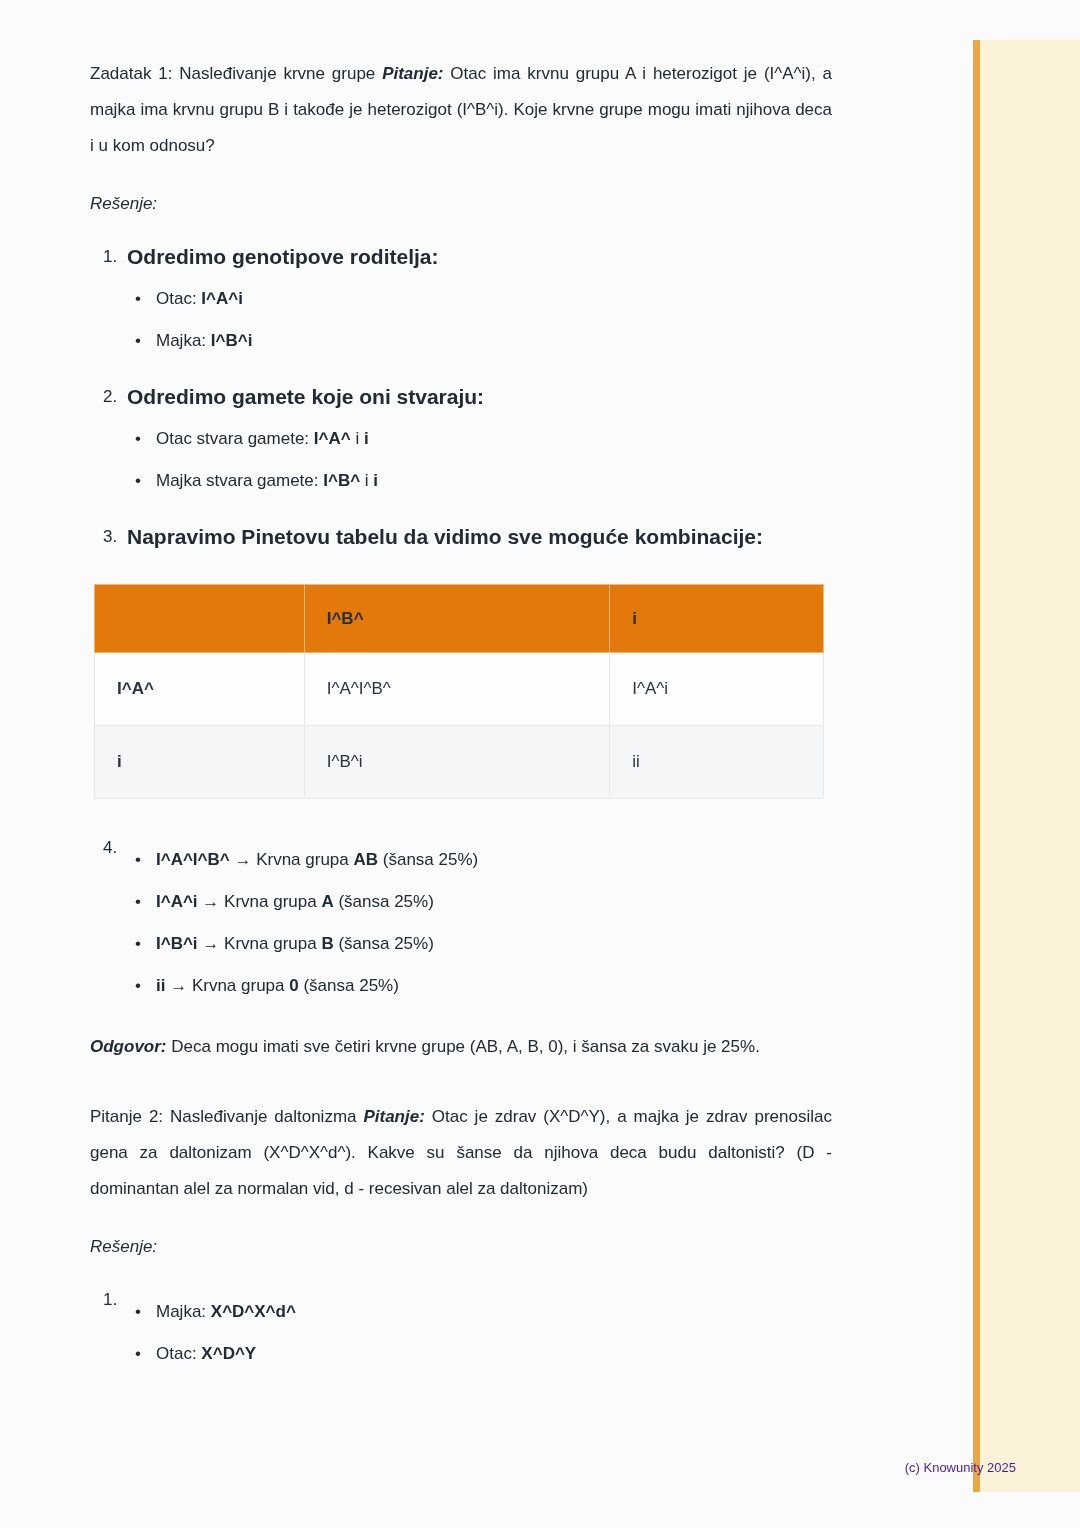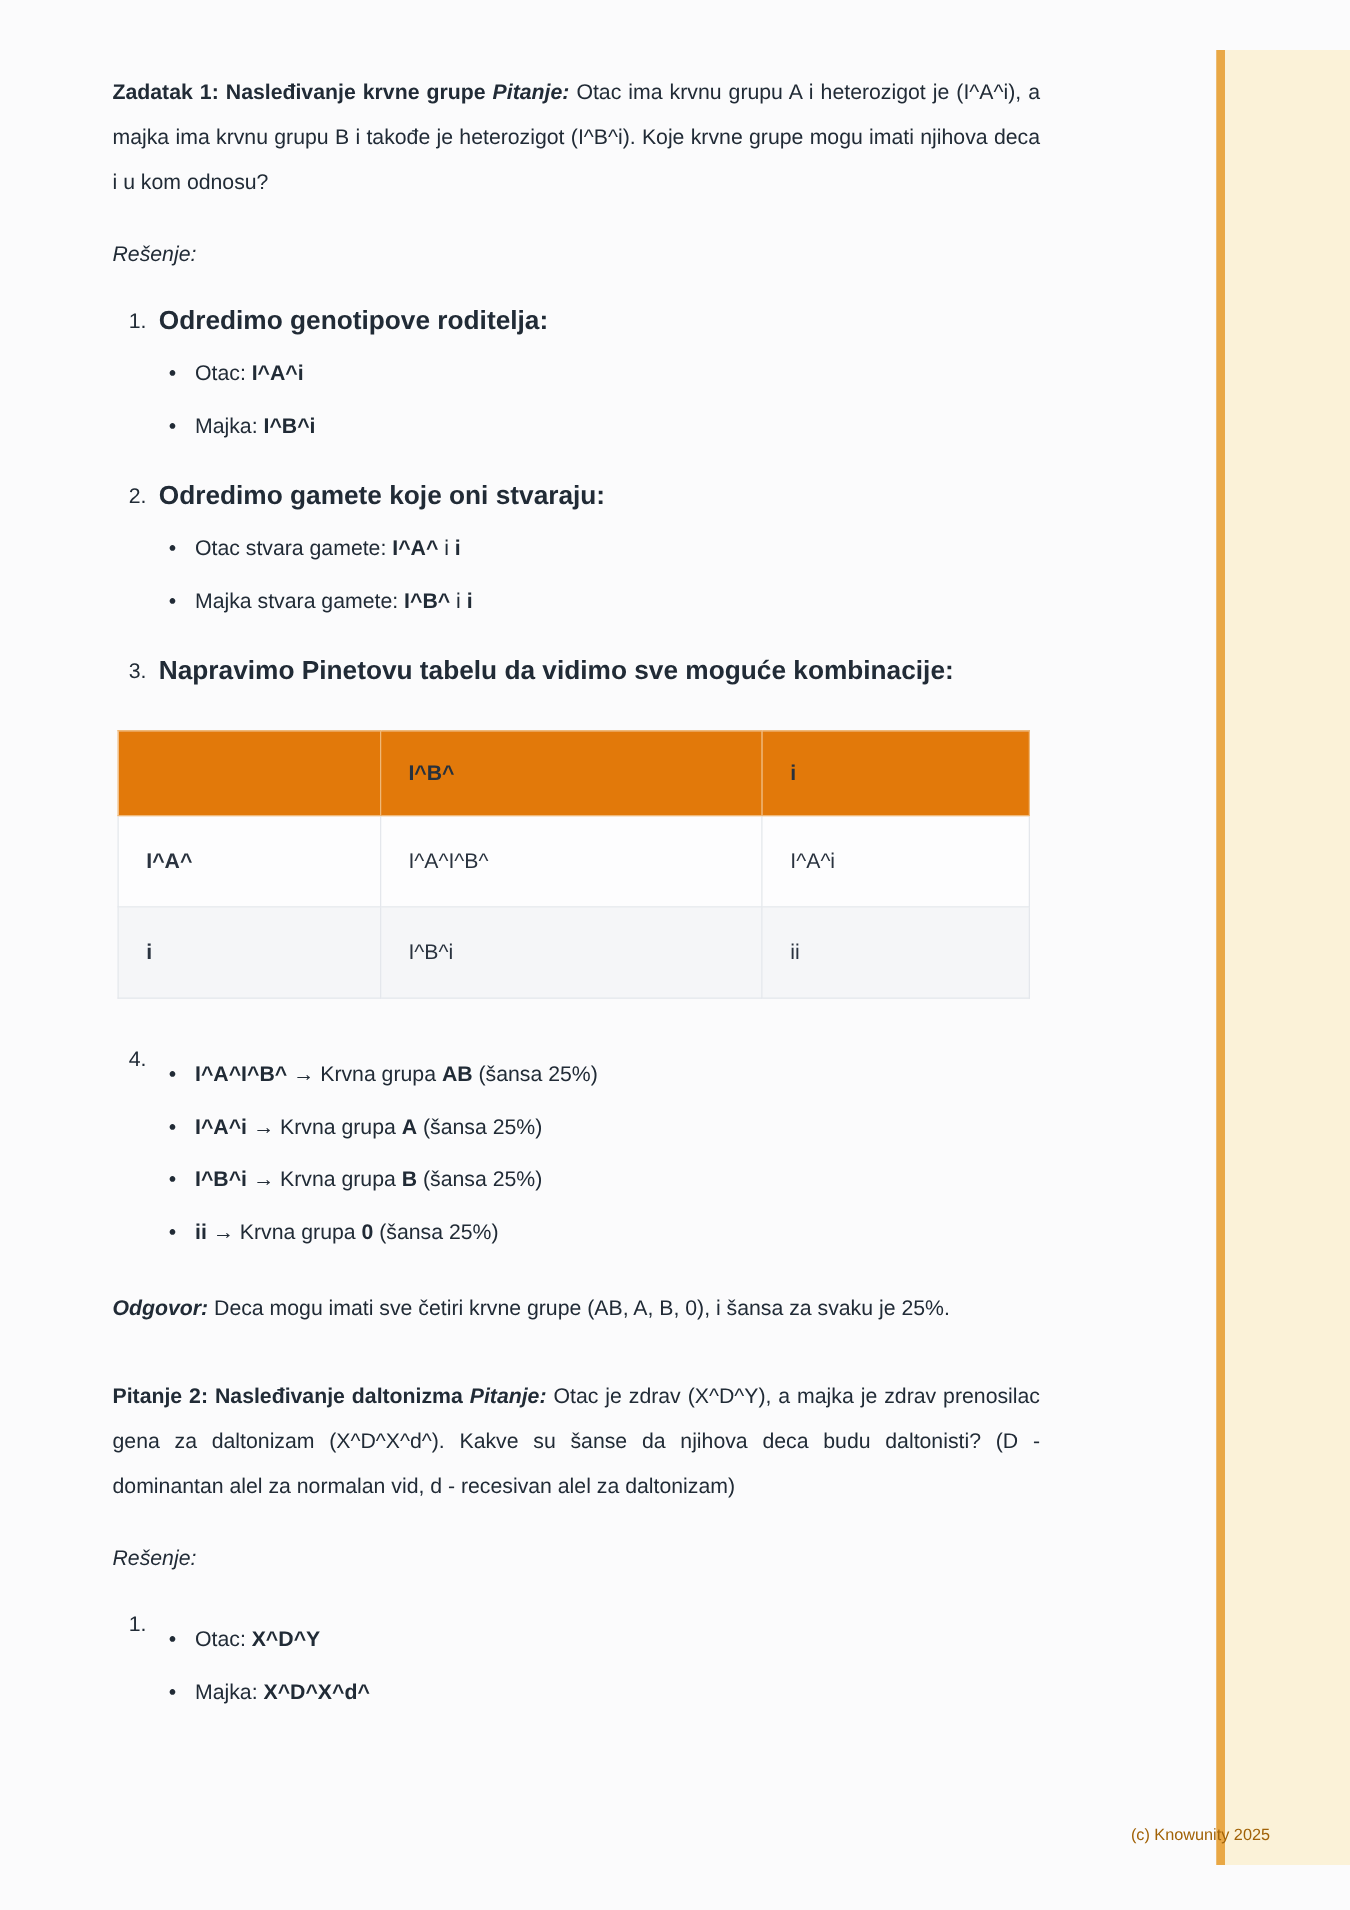--- a/index.html
+++ b/index.html
@@ -18,21 +18,21 @@
   .accent-line {
     position:absolute; top:40px; right:100px; width:7px; height:1452px;
     background:#e9a845;
   }
   .content {
     position:absolute; left:90px; top:56px; width:742px;
   }
   .para {
     font-size:17px; line-height:36px; text-align:justify;
   }
-  .para b { font-weight:bold; }
+  .para b { font-weight:normal; }
   .para em { font-style:italic;font-weight:bold; }
   .solution { font-size:17px; font-style:italic; margin-top:30px; }
   .olist { margin-top:28px; }
   .oitem { display:flex; padding-left:13px; margin-bottom:26px; }
   .onum { width:24px; flex:none; font-size:17px; line-height:30px; }
   .obody { flex:1; }
   .otext { font-size:21px; line-height:30px;font-weight:bold; }
   ul.blist { list-style:none; margin-top:2px; }
   li.bitem {
     position:relative; padding-left:29px; margin-top:12px;
@@ -57,21 +57,21 @@
     height:73px; padding:0 22px; color:#2a333f;
     border:1px solid #e4e7ec;
   }
   table.ptable td.rowhead { font-weight:bold; }
   tr.row-odd td { background:#fdfdfe; }
   tr.row-even td { background:#f5f6f8; }
   .answer { margin-top:28px; }
   .task2 { margin-top:34px; }
   .footer {
     position:absolute; top:1460px; right:64px;
-    font-size:13px; color:#a16207;
+    font-size:13px; color:#4c1d95;
   }
 </style>
 </head>
 <body>
 
 <div class="accent-line"></div>
 <div class="accent-band"></div>
 
 <div class="content">
 
@@ -157,22 +157,22 @@
 
   <p class="para task2"><b>Pitanje 2: Nasleđivanje daltonizma </b><em>Pitanje:</em><span> Otac je zdrav (X^D^Y), a majka je zdrav prenosilac gena za daltonizam (X^D^X^d^). Kakve su šanse da njihova deca budu daltonisti? (D - dominantan alel za normalan vid, d - recesivan alel za daltonizam)</span></p>
 
   <p class="solution">Rešenje:</p>
 
   <div class="olist">
     <div class="oitem">
       <span class="onum">1.</span>
       <div class="obody">
         <ul class="blist">
+          <li class="bitem"><span>Majka: </span><b>X^D^X^d^</b></li>
           <li class="bitem"><span>Otac: </span><b>X^D^Y</b></li>
-          <li class="bitem"><span>Majka: </span><b>X^D^X^d^</b></li>
         </ul>
       </div>
     </div>
   </div>
 
 </div>
 
 <div class="footer">(c) Knowunity 2025</div>
 
 </body></html>

